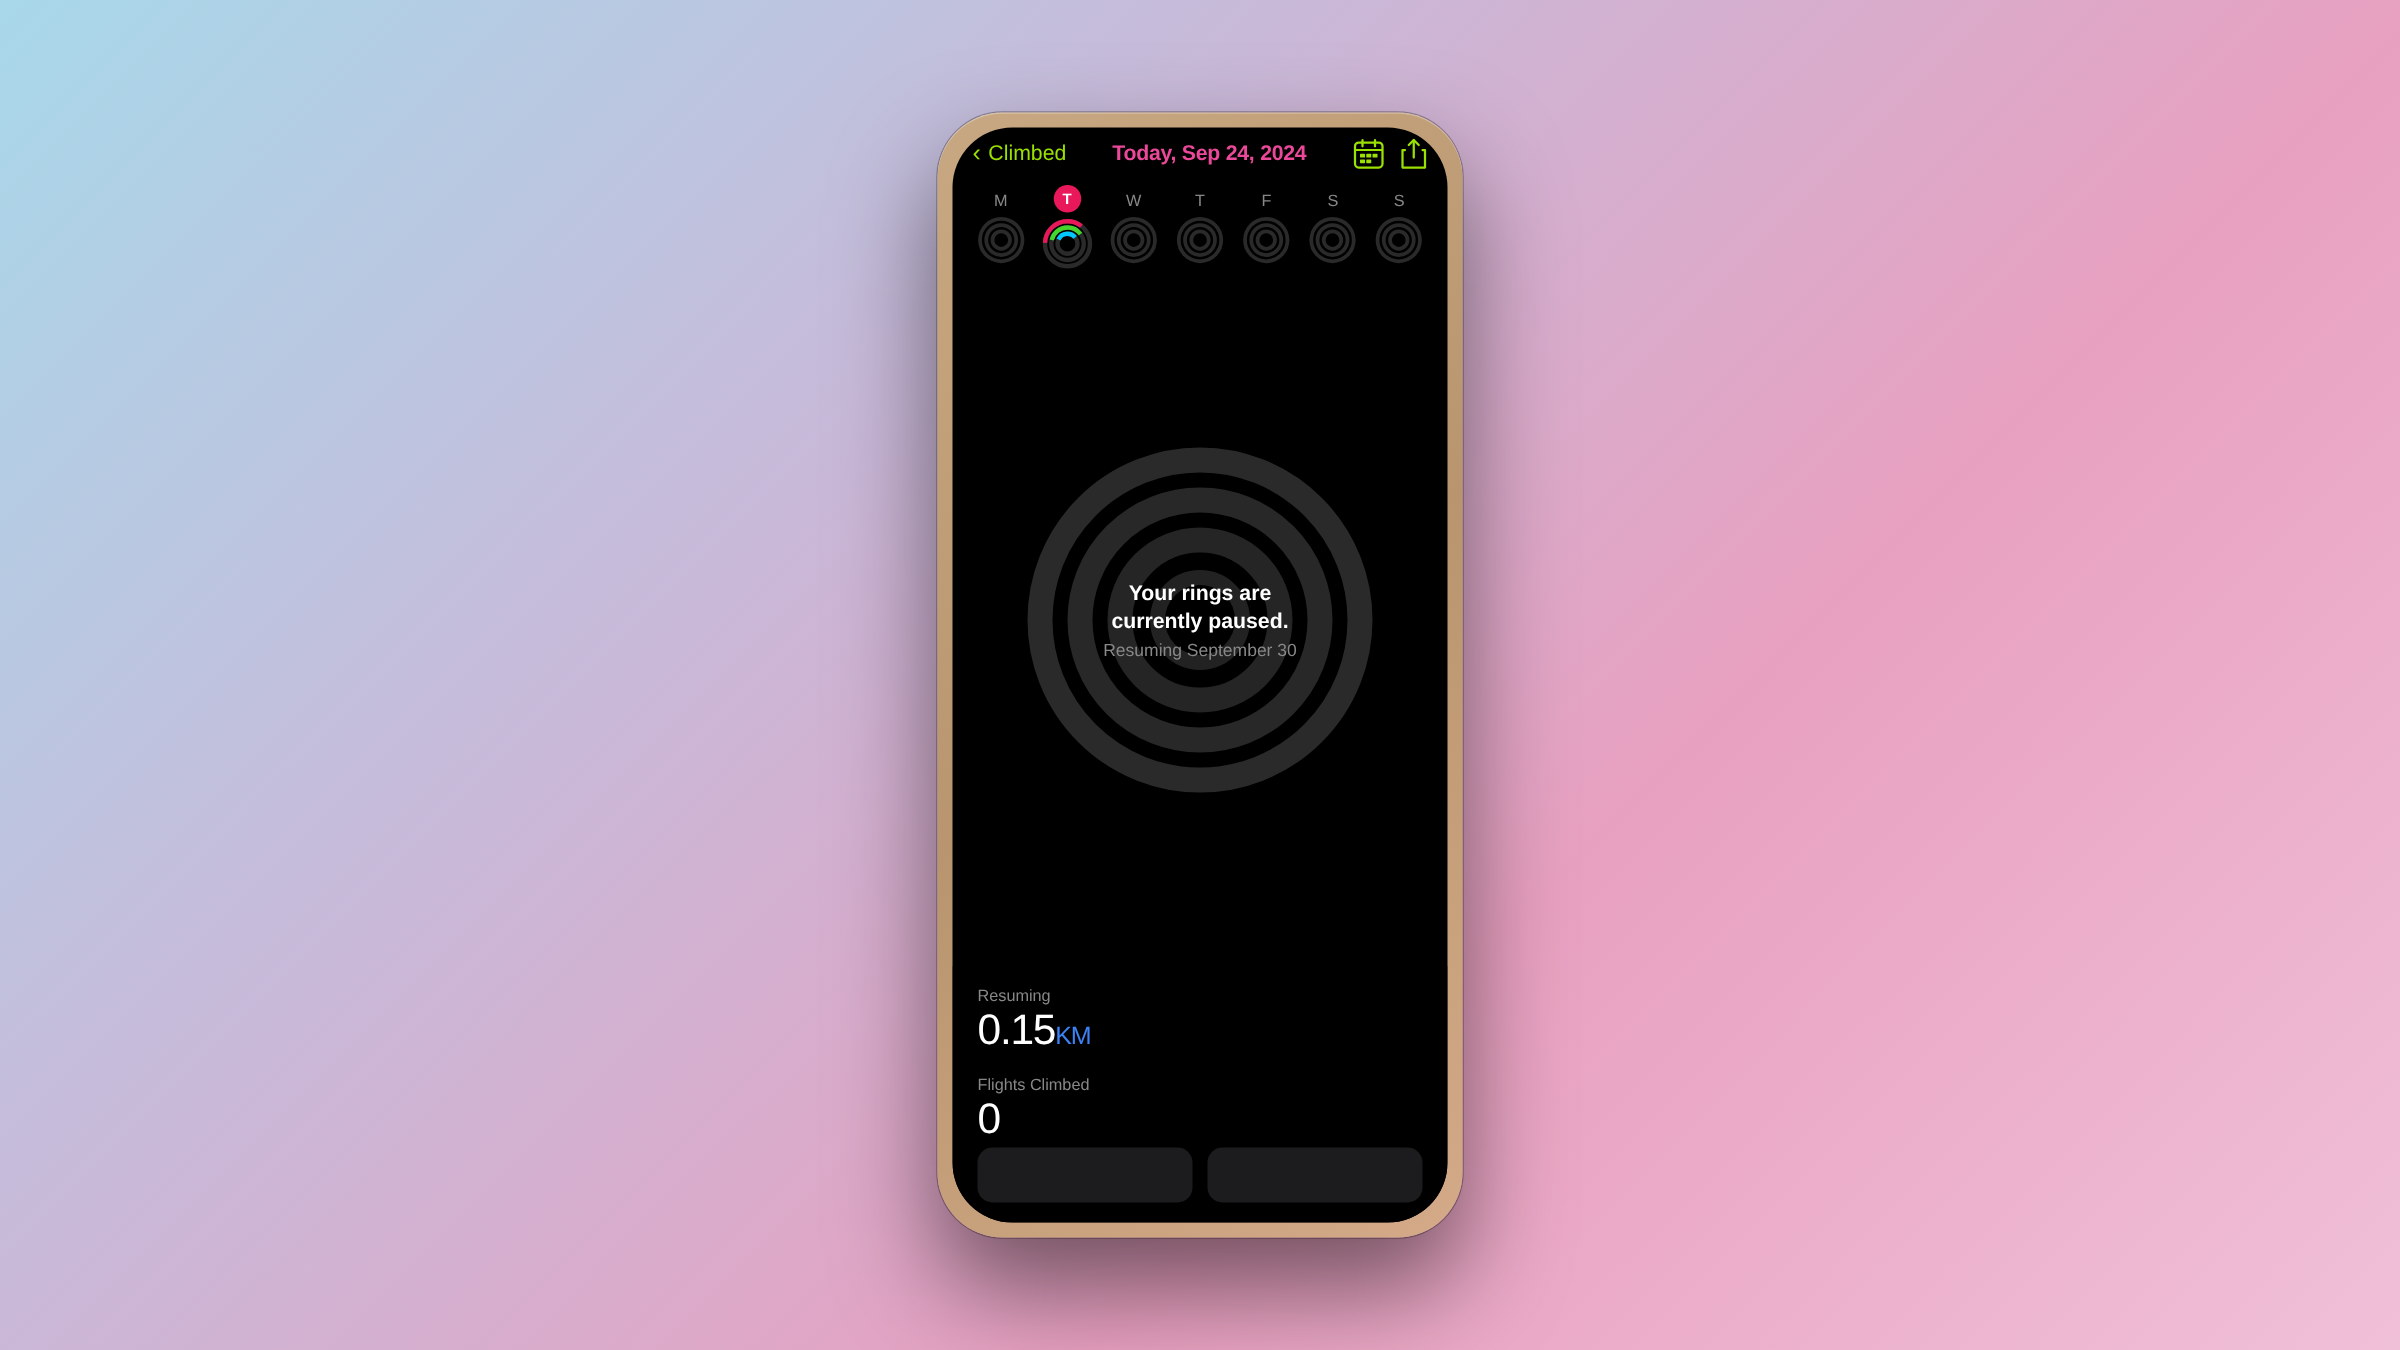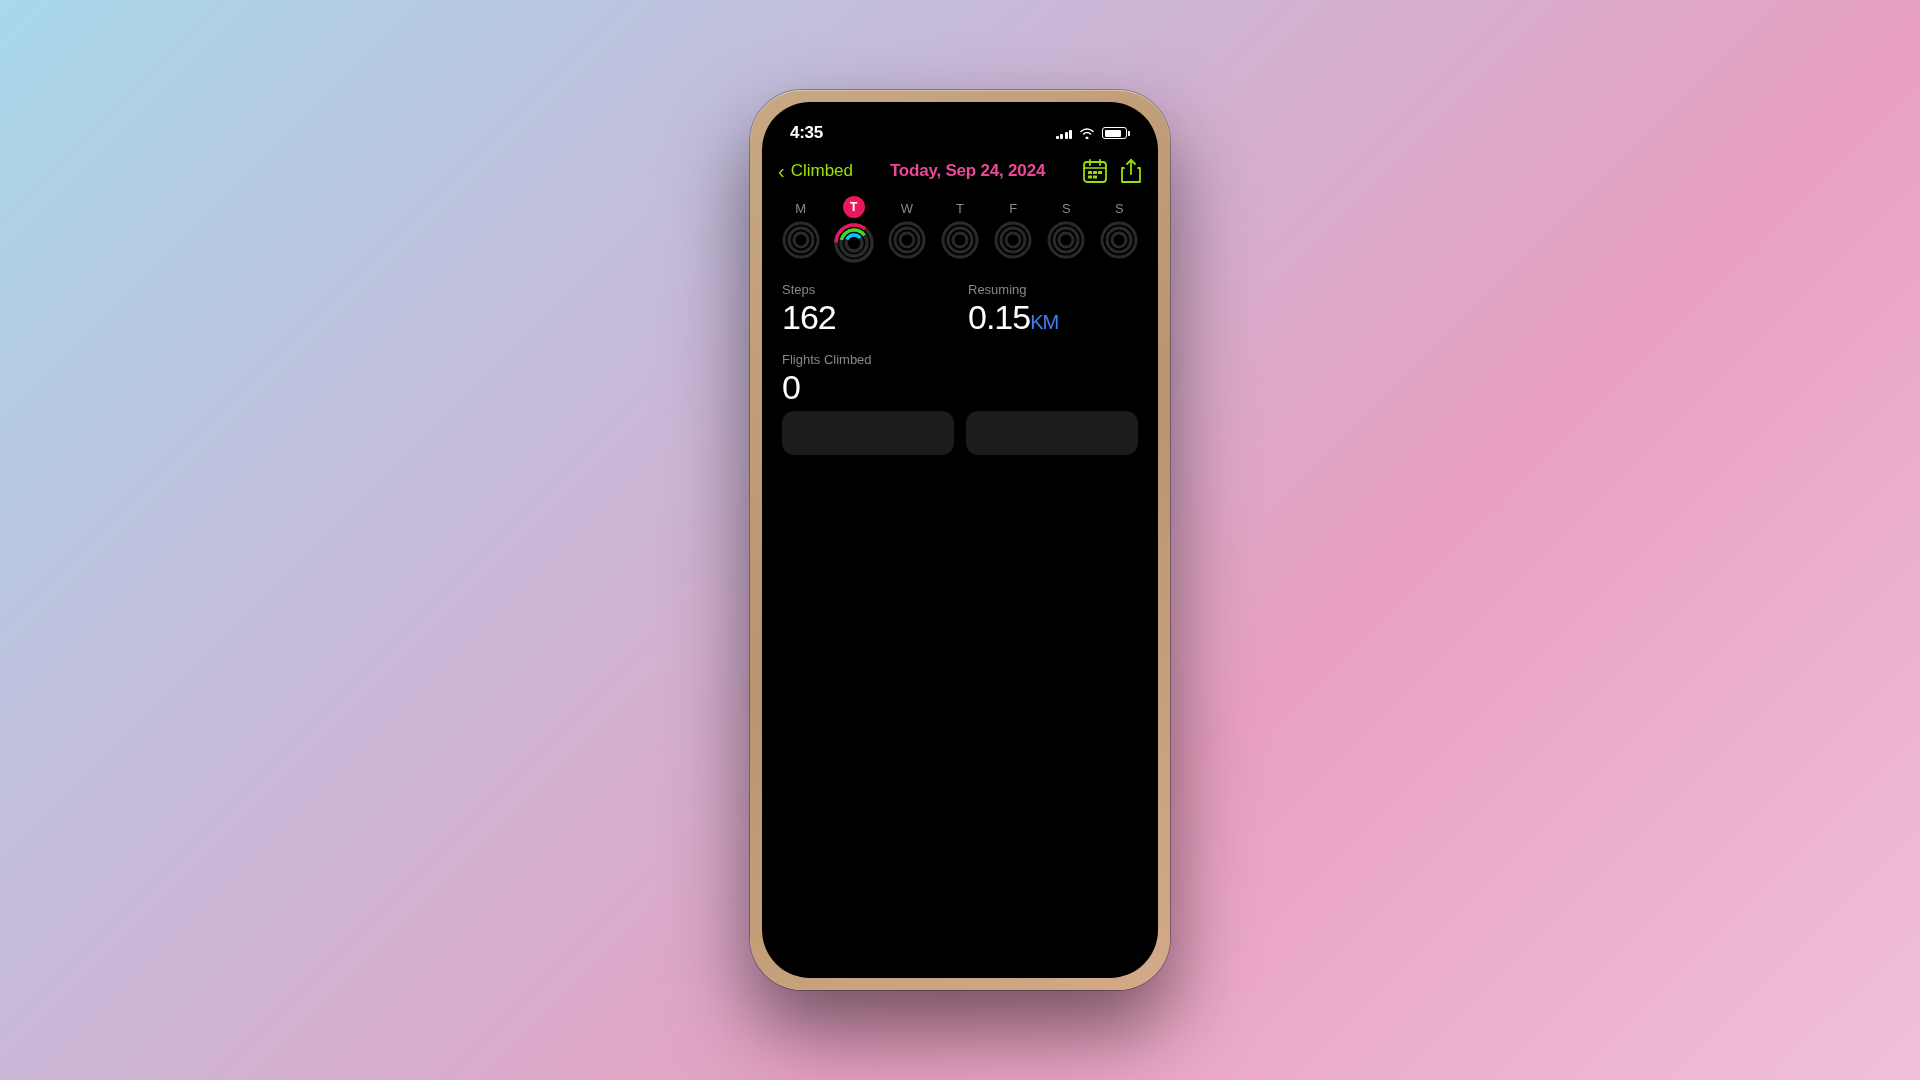--- a/index.html
+++ b/index.html
@@ -284,46 +284,20 @@
       width: 40px;
       height: 40px;
     }
   </style>
 </head>
 <body>
 
 <div class="phone-outer">
   <div class="phone-inner">
 
-    <div class="status-bar">
-      <span class="status-time">4:35</span>
-      <div class="status-notch"></div>
-      <div class="status-icons">
-
-        <div class="signal-icon">
-          <div class="signal-bar" style="height:3px"></div>
-          <div class="signal-bar" style="height:5px"></div>
-          <div class="signal-bar" style="height:7px"></div>
-          <div class="signal-bar" style="height:9px"></div>
-        </div>
-
-        <svg class="wifi-icon" width="16" height="12" viewBox="0 0 16 12">
-          <path d="M8 9.5a1.5 1.5 0 1 1 0 3 1.5 1.5 0 0 1 0-3z" fill="white"></path>
-          <path d="M4.5 7c1.9-1.9 5.1-1.9 7 0" stroke="white" stroke-width="1.5" fill="none" stroke-linecap="round"></path>
-          <path d="M2 4.5c3.3-3.3 8.7-3.3 12 0" stroke="white" stroke-width="1.5" fill="none" stroke-linecap="round"></path>
-        </svg>
-
-        <div class="battery-icon">
-          <div class="battery-body">
-            <div class="battery-fill"></div>
-          </div>
-          <div class="battery-tip"></div>
-        </div>
-      </div>
-    </div>
 
     <div class="nav-header">
       <div class="nav-back">
         <span class="chevron-left">‹</span>
         <span>Climbed</span>
       </div>
       <span class="nav-title">Today, Sep 24, 2024</span>
       <div class="nav-icons">
 
         <svg width="26" height="26" viewBox="0 0 26 26" style="cursor:pointer">
@@ -415,27 +389,44 @@
       <div class="day-col">
         <span class="day-letter">S</span>
         <svg class="mini-ring-svg" viewBox="0 0 40 40">
           <circle cx="20" cy="20" r="17" fill="none" stroke="#2a2a2a" stroke-width="3"></circle>
           <circle cx="20" cy="20" r="12" fill="none" stroke="#2a2a2a" stroke-width="3"></circle>
           <circle cx="20" cy="20" r="7" fill="none" stroke="#2a2a2a" stroke-width="3"></circle>
         </svg>
       </div>
     </div>
 
+    <div class="rings-area">
+      <div class="rings-container">
+
+        <svg width="280" height="280" viewBox="0 0 280 280" style="position:absolute;top:0;left:0;">
+
+          <circle cx="140" cy="140" r="128" fill="none" stroke="#2a2a2a" stroke-width="20"></circle>
+
+          <circle cx="140" cy="140" r="96" fill="none" stroke="#282828" stroke-width="20"></circle>
+
+          <circle cx="140" cy="140" r="64" fill="none" stroke="#252525" stroke-width="20"></circle>
+
+          <circle cx="140" cy="140" r="34" fill="none" stroke="#222" stroke-width="12"></circle>
+        </svg>
+
+        <div class="rings-center-text">
+          <div class="rings-paused-title">Your rings are</div>
+          <div class="rings-paused-title">currently paused.</div>
+          <div class="rings-paused-subtitle">Resuming September 30</div>
+        </div>
+      </div>
+    </div>
 
     <div class="stats-section">
       <div class="stats-row">
-        <div class="stat-item">
-          <div class="stat-label">Steps</div>
-          <div class="stat-value">162</div>
-        </div>
         <div class="stat-item">
           <div class="stat-label">Resuming</div>
           <div class="stat-value">
             <span>0.15</span><span class="stat-unit">KM</span>
           </div>
         </div>
       </div>
 
       <div class="flights-item">
         <div class="stat-label">Flights Climbed</div>

